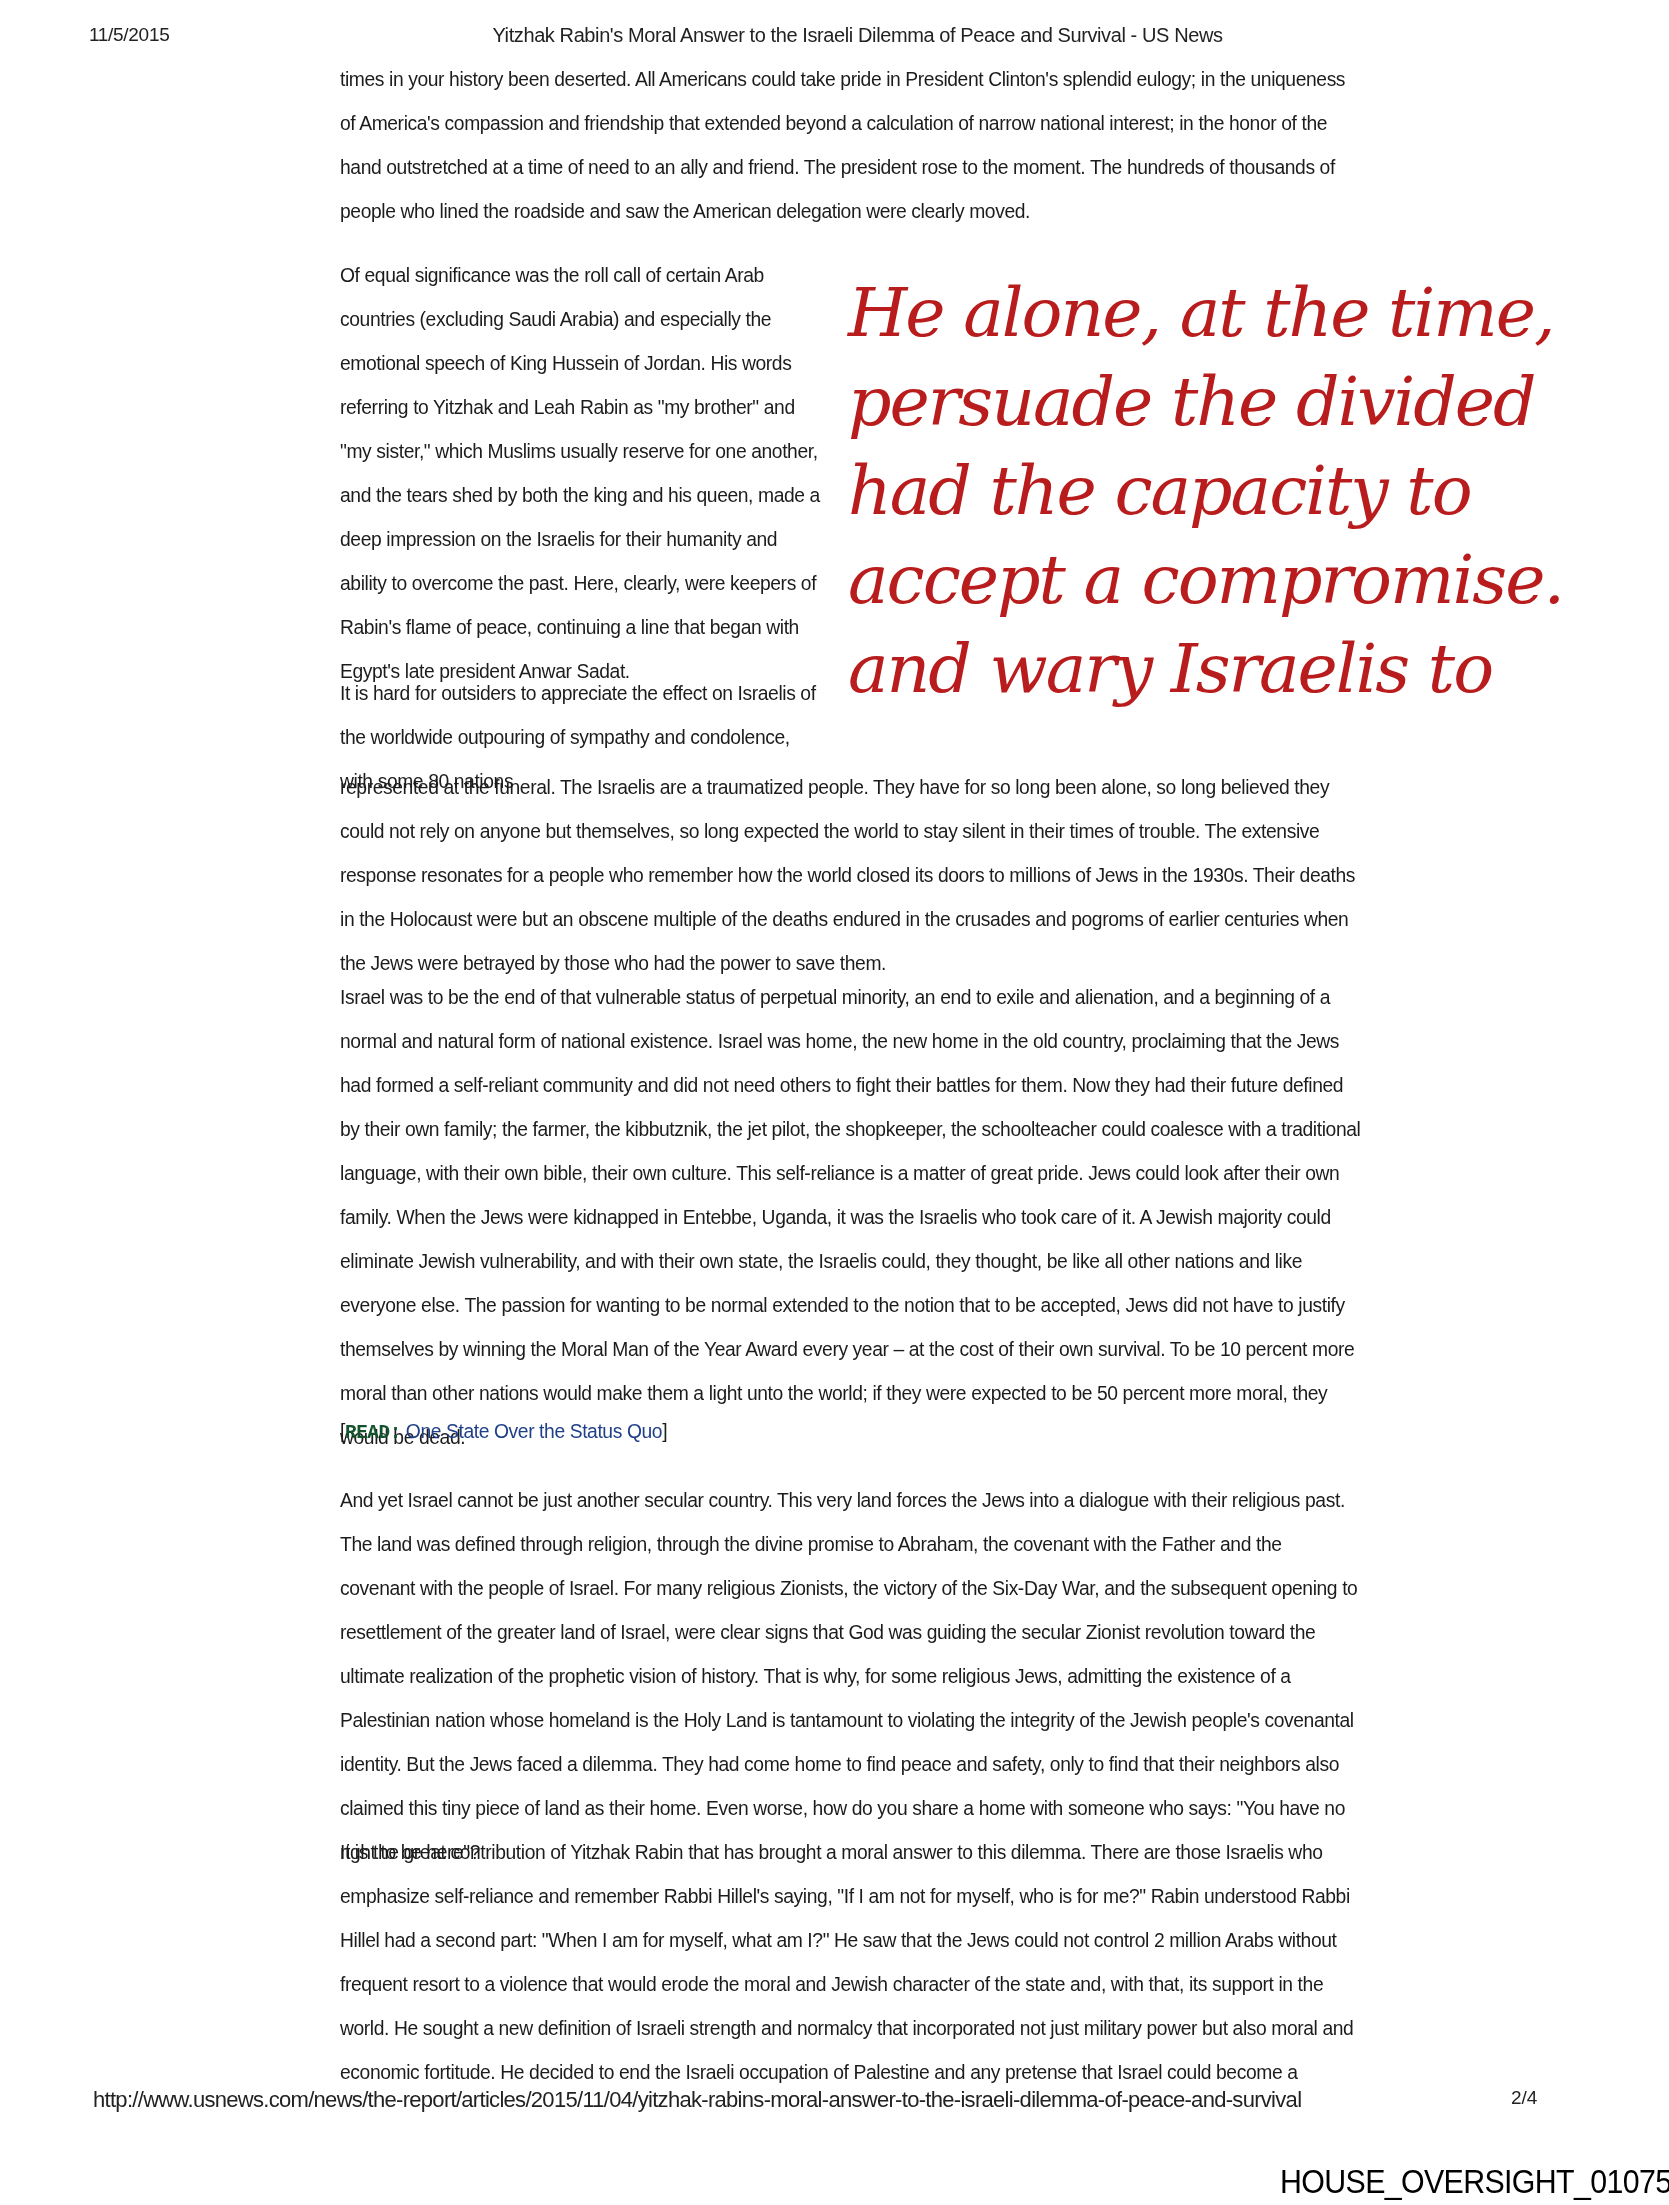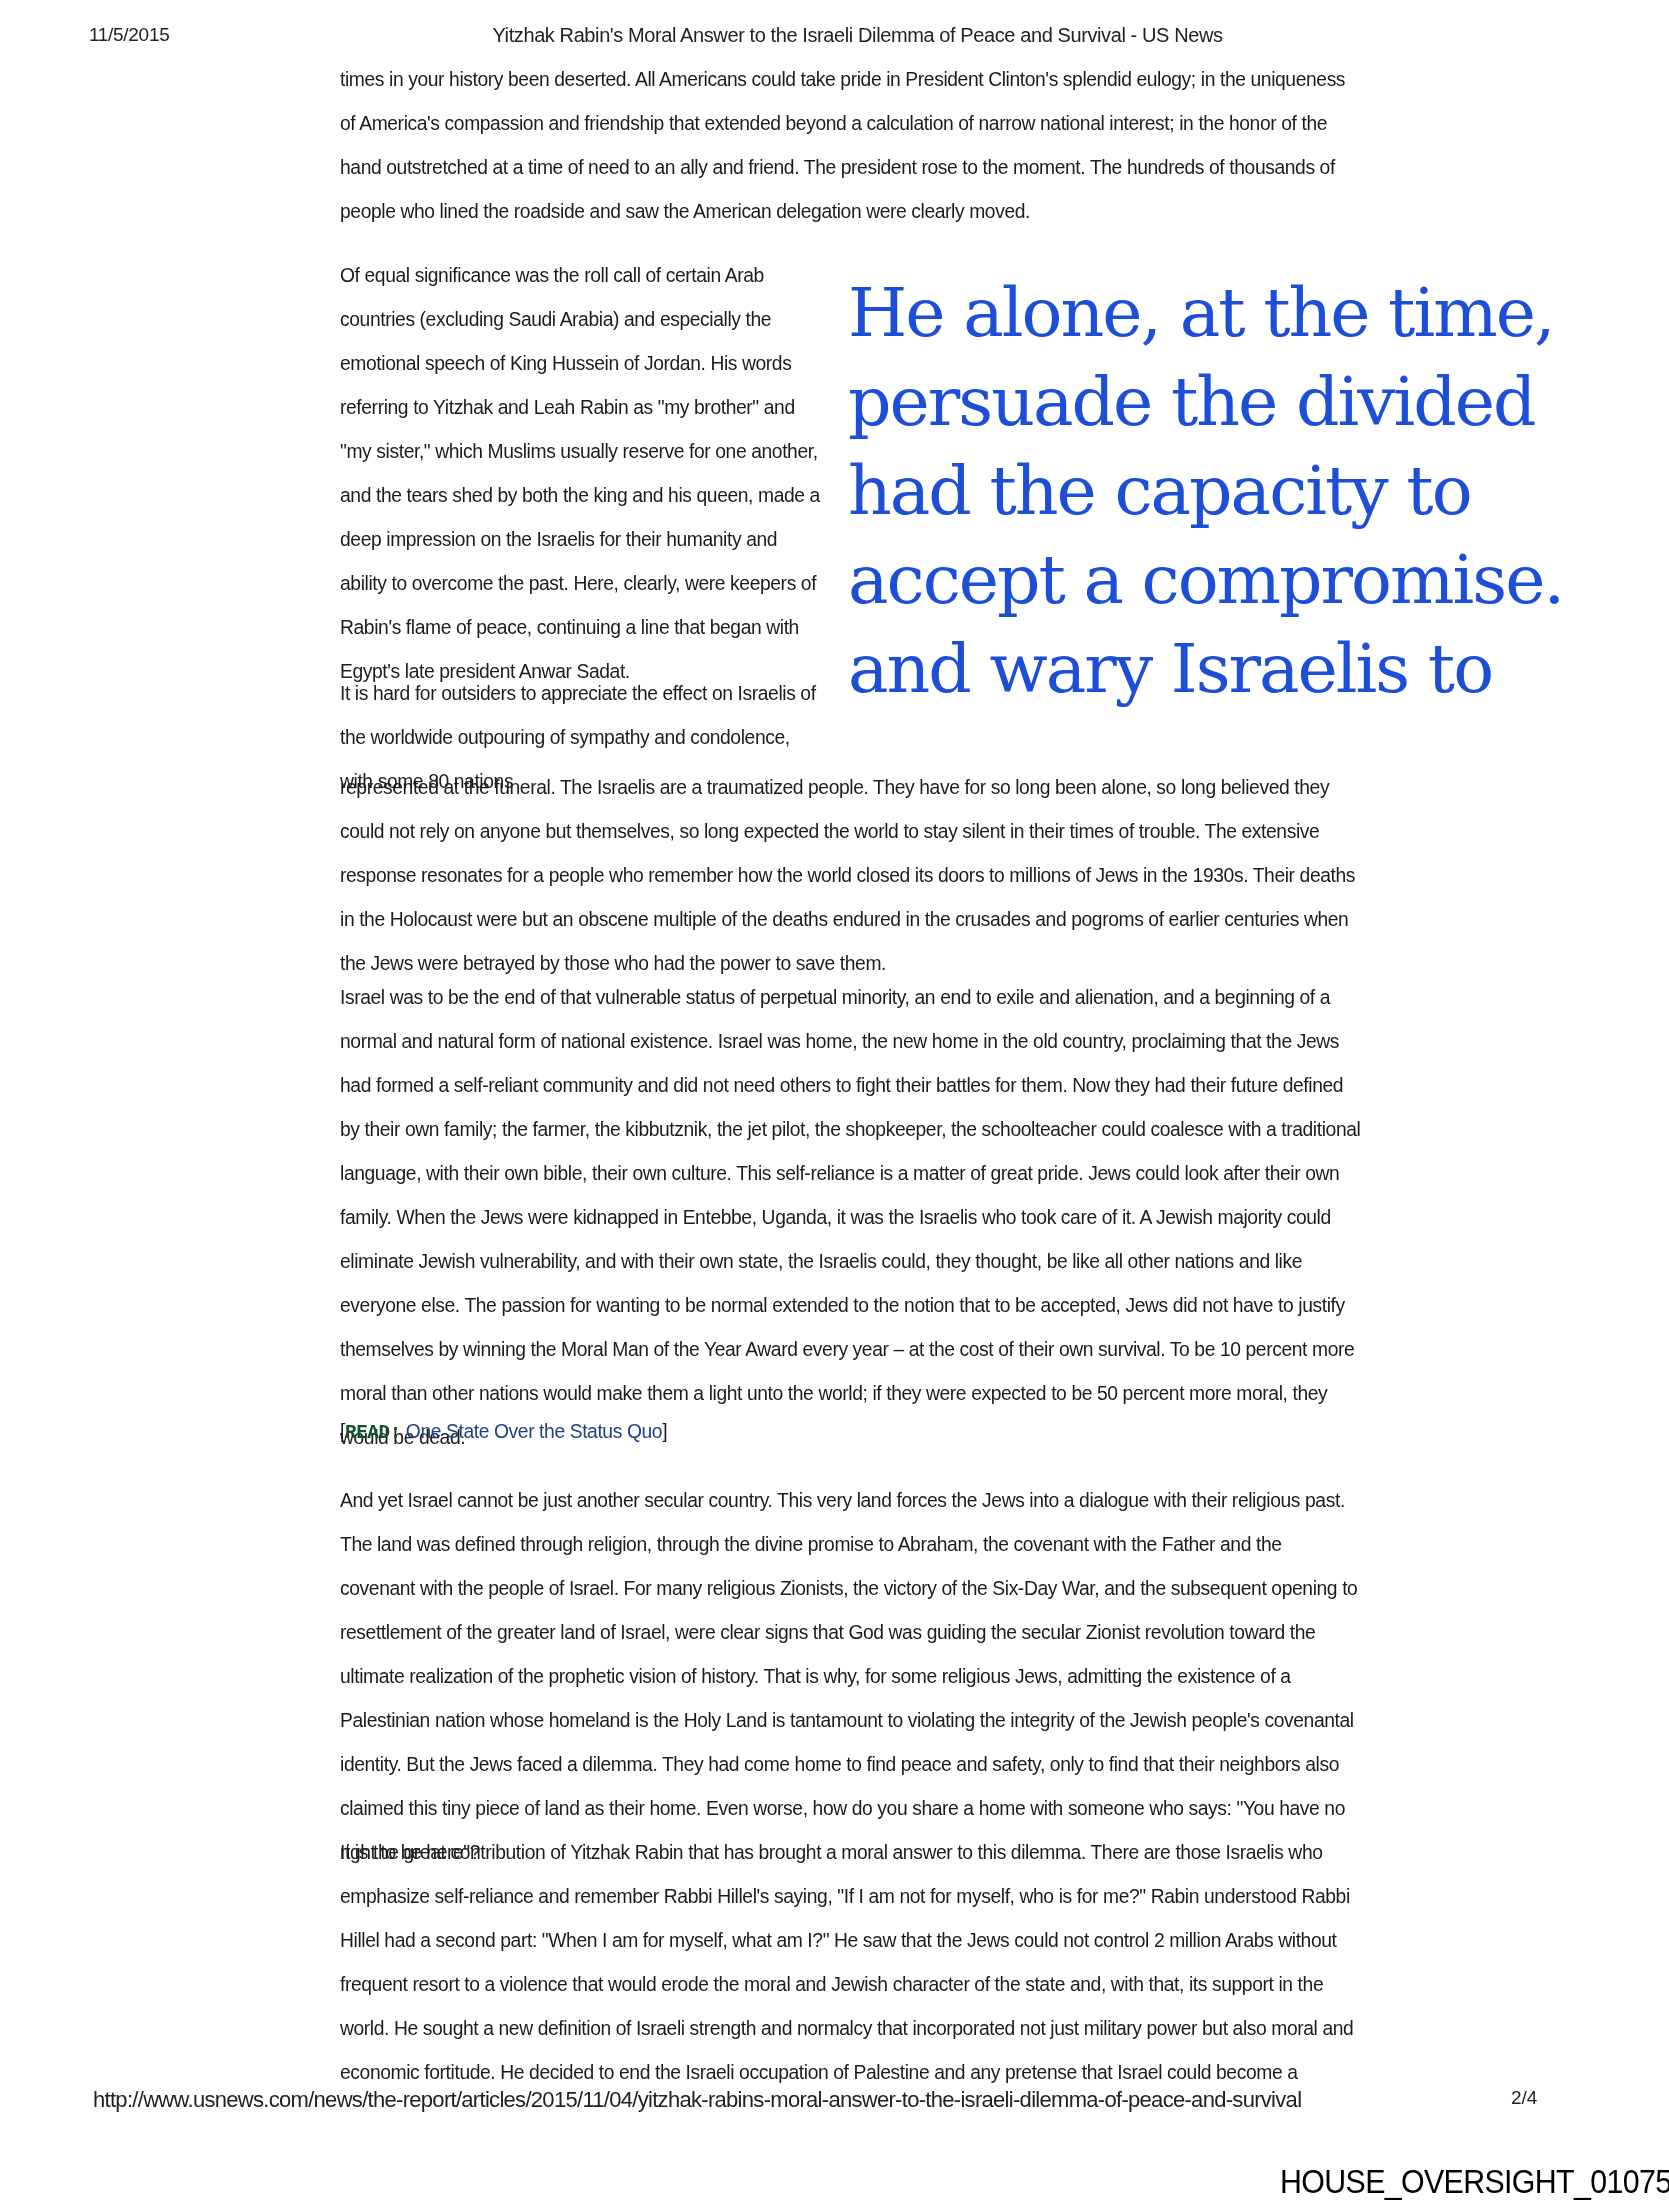--- a/index.html
+++ b/index.html
@@ -18,22 +18,22 @@
   .p3-top { top: 672px; width: 484px; }
   .p3-rest { top: 766px; width: 1021px; }
   .p4 { top: 976px; }
   .read { top: 1410px; font-size: 19.3px; letter-spacing: -0.1px; }
   .read .label { font-weight: bold; color: #14532d; font-family: Liberation Mono, monospace; }
   .read a { color: #1f3f88; text-decoration: none; }
   .p5 { top: 1479px; }
   .p6 { top: 1831px; }
   .pullquote {
     position: absolute; left: 848px; top: 268px; width: 720px;
-    font-family: "DejaVu Serif", serif; 
-    font-size: 68px; line-height: 89px; letter-spacing: -2px; color: #1d4ed8;
+    font-family: "DejaVu Serif", serif; font-style: italic;
+    font-size: 68px; line-height: 89px; letter-spacing: -2px; color: #b91c1c;
   }
   .pullquote span { display: block; white-space: nowrap; }
   .ftr-url { position: absolute; left: 84px; top: 2087px; font-size: 22px; letter-spacing: -0.7px; color: #222; margin-left: 9px; }
   .ftr-page { position: absolute; left: 1511px; top: 2087px; font-size: 19px; color: #222; }
   .stamp { position: absolute; left: 1280px; top: 2163px; font-size: 33px; letter-spacing: -0.7px; color: #000; transform: scaleX(0.92); transform-origin: left; }
 </style>
 </head>
 <body>
 
 <div class="hdr-date">11/5/2015</div>

